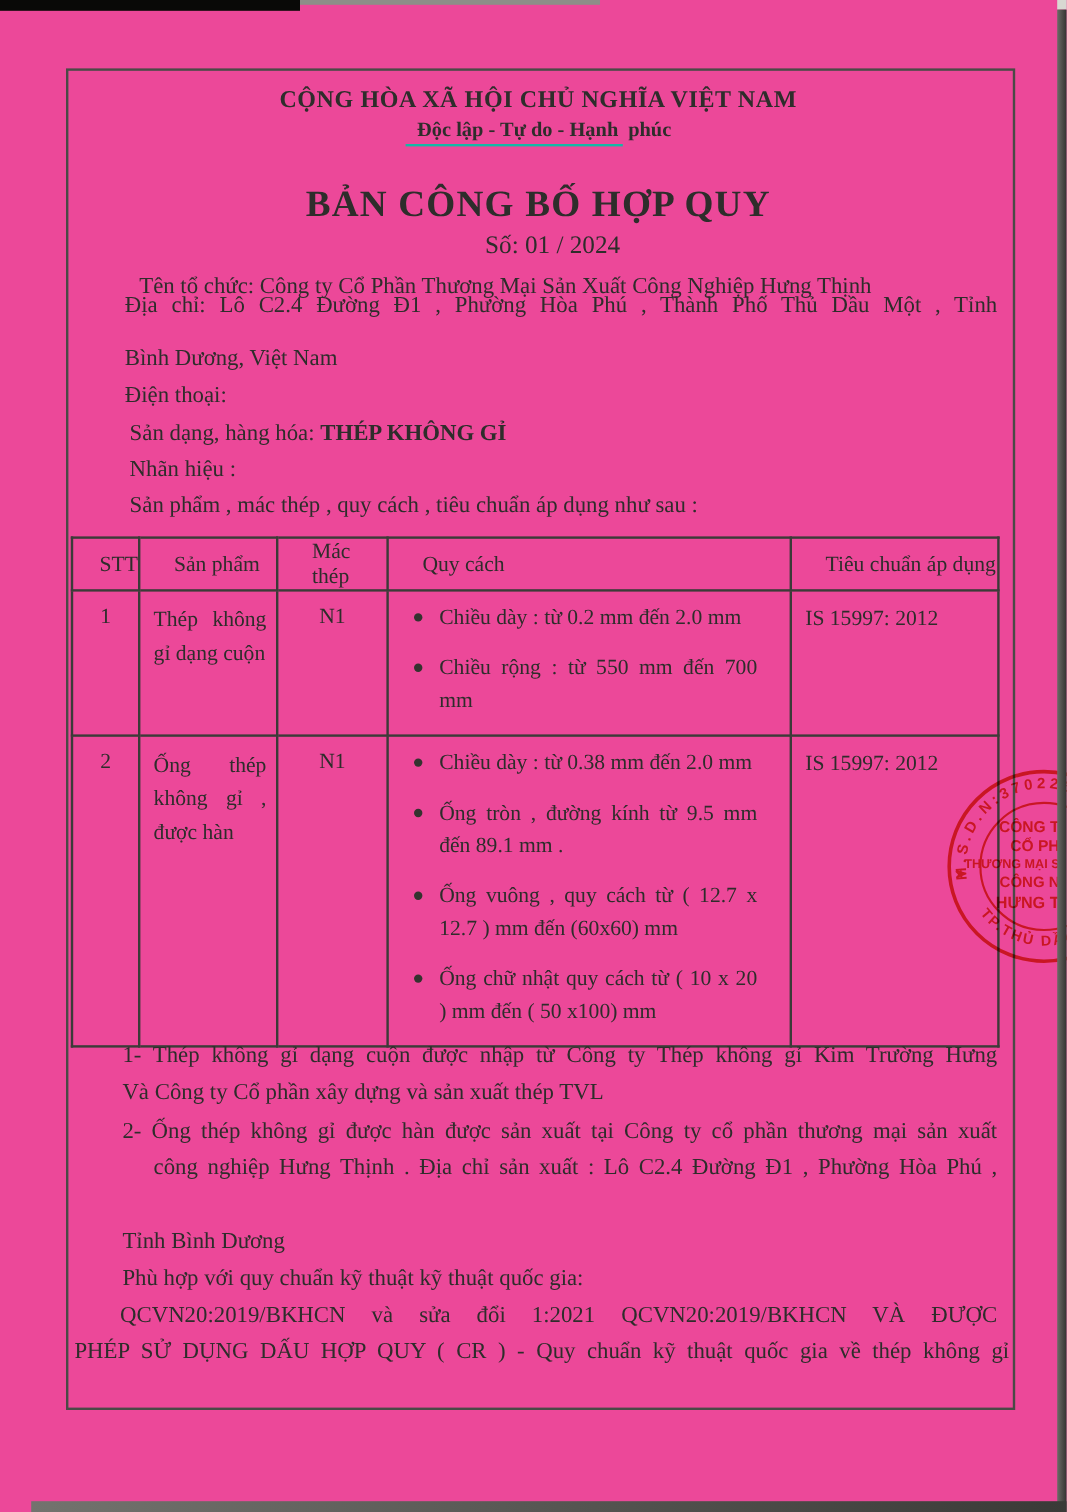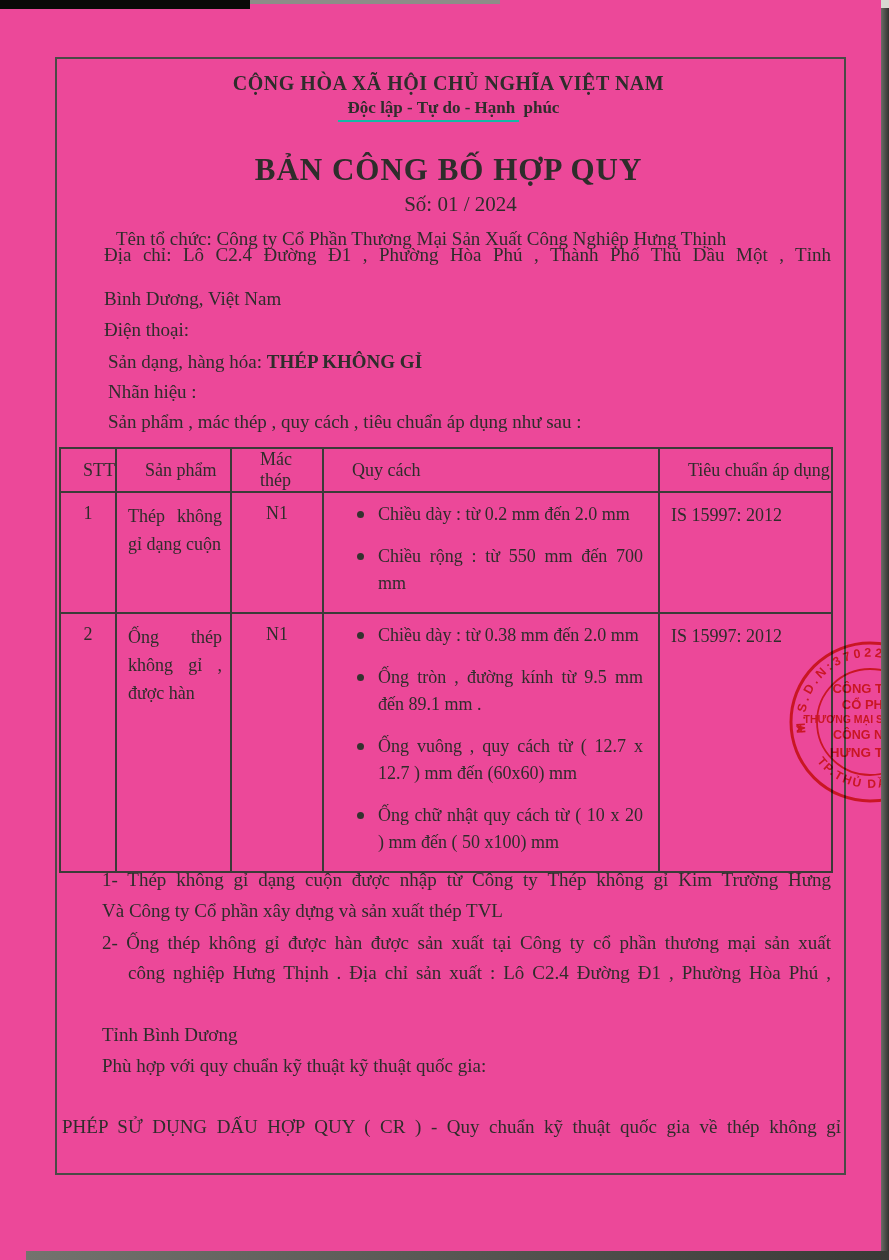--- a/index.html
+++ b/index.html
@@ -37,21 +37,21 @@
     vertical-align:top;
     font-weight:normal;
     padding:0;
   }
   .spec-table thead th{height:39px;vertical-align:middle;text-align:left;padding-left:28px;}
   .spec-table thead th.c-stt{text-align:right;padding-left:0;}
   td.stt{height:88px;text-align:center;padding-top:10px;}
   tr.r2 td.stt{height:229px;}
   td.prod{padding:9px 8px 0 11px;text-align:justify;line-height:28px;}
   td.grade{text-align:center;padding-top:10px;}
-  td.specs{padding:8px 8px 0 30px;}
+  td.specs{padding:8px 8px 0 18px;}
   td.std{padding:10px 6px 0 11px;line-height:24px;}
   .spec{display:flex;margin-bottom:15px;}
   .spec .dot{
     flex:0 0 24px;position:relative;
   }
   .spec .dot::after{
     content:"";position:absolute;left:3px;top:10px;
     width:7px;height:7px;border-radius:50%;background:#34332f;
   }
   .spec .spec-text{
@@ -153,20 +153,21 @@
       </tr>
     </tbody>
   </table>
 
   <div class="abs bodyline j" style="left:102px;top:866px;width:729px;">1-  Thép không gỉ dạng cuộn được nhập từ Công ty Thép không gỉ Kim Trường Hưng</div>
   <div class="abs bodyline" style="left:102px;top:897px;">Và Công ty Cổ phần xây dựng và sản xuất thép TVL</div>
   <div class="abs bodyline j" style="left:102px;top:929px;width:729px;">2-  Ống thép không gỉ được hàn được sản xuất tại Công ty cổ phần thương mại sản xuất</div>
   <div class="abs bodyline j" style="left:128px;top:959px;width:703px;">công nghiệp Hưng Thịnh . Địa chỉ sản xuất : Lô C2.4 Đường Đ1 , Phường Hòa Phú ,</div>
   <div class="abs bodyline" style="left:102px;top:1021px;">Tỉnh Bình Dương</div>
   <div class="abs bodyline" style="left:102px;top:1052px;">Phù hợp với quy chuẩn kỹ thuật kỹ thuật quốc gia:</div>
+  <div class="abs bodyline j" style="left:100px;top:1083px;width:731px;">QCVN20:2019/BKHCN và sửa đổi 1:2021 QCVN20:2019/BKHCN VÀ ĐƯỢC</div>
   <div class="abs bodyline j" style="left:62px;top:1113px;width:779px;">PHÉP SỬ DỤNG DẤU HỢP QUY ( CR ) -  Quy chuẩn kỹ thuật quốc gia về thép không gỉ</div>
 
   <svg class="stamp" viewBox="0 0 210 210">
     <g fill="none" stroke="#d8402c">
       <circle cx="105" cy="105" r="79" stroke-width="3"></circle>
       <circle cx="105" cy="105" r="53" stroke-width="1.8"></circle>
     </g>
     <defs>
       <path id="arcTop" d="M 42.2,121.8 A 65,65 0 0 1 166.1,82.8"></path>
       <path id="arcBottom" d="M 47.3,137 A 66,66 0 0 0 162.7,137"></path>

